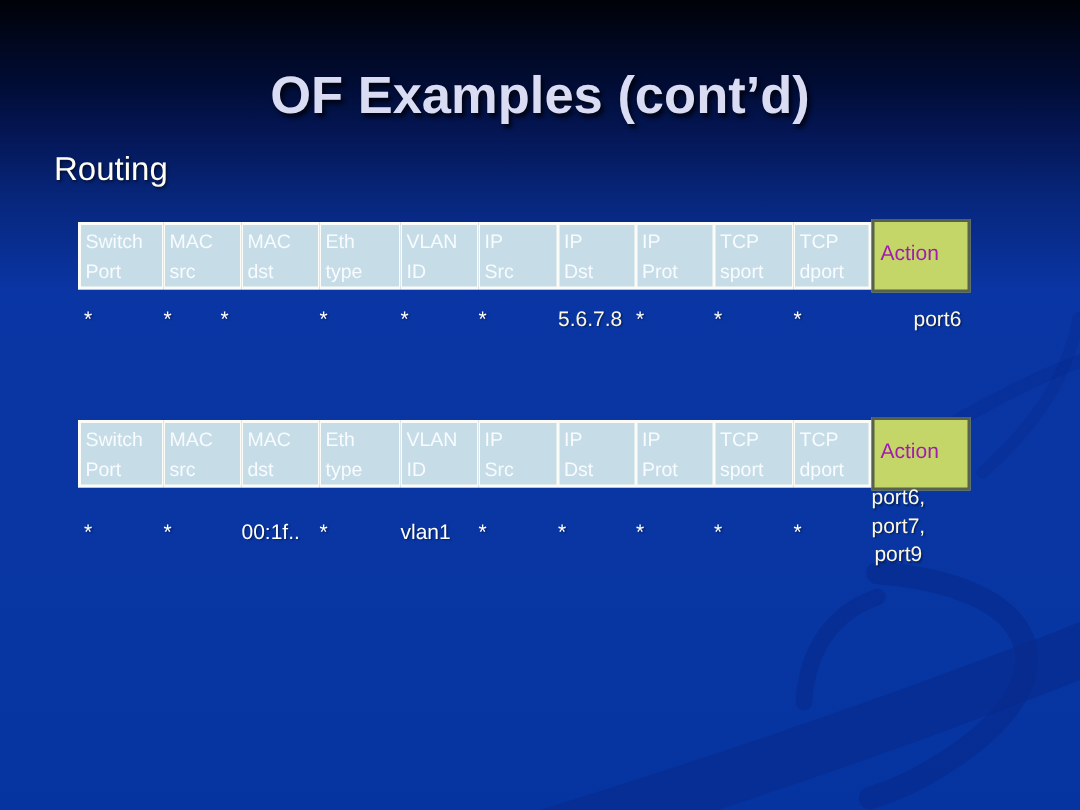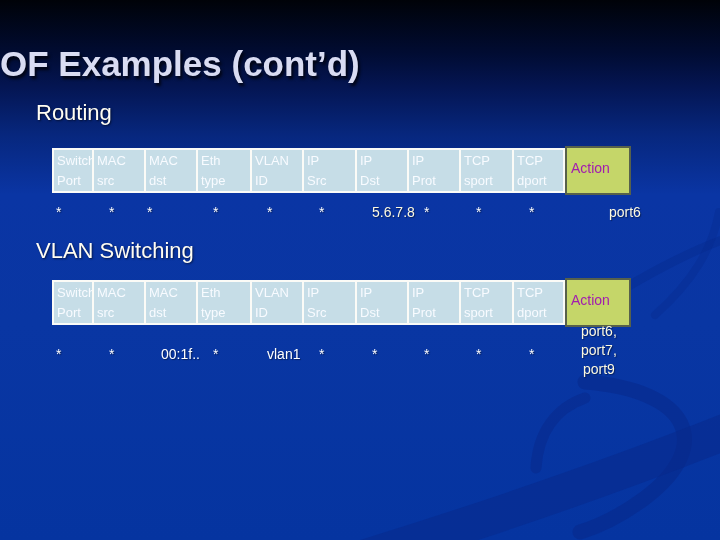--- a/index.html
+++ b/index.html
@@ -8,20 +8,21 @@
     width:720px;height:540px;
     overflow:hidden;
     font-family:"Liberation Sans", sans-serif;
     background:linear-gradient(180deg,
       #000208 0%, #010c33 10%, #041552 16%,
       #07277e 25%, #0a35a4 36%, #0936a3 60%, #0534a0 100%);
   }
   .swoosh{position:absolute;left:0;top:0;width:720px;height:540px;}
   .title{
     position:absolute;top:44px;left:0;right:0;
+    text-align:center;
     font-size:35px;font-weight:bold;letter-spacing:0px;
     color:#d9dcf2;
     text-shadow:2px 3px 3px rgba(0,0,5,0.75);
   }
   .section-label{
     position:absolute;left:36px;
     font-size:22px;color:#fffdf2;
     text-shadow:1px 1px 2px rgba(0,0,0,0.55);
   }
   .routing-label{top:100px;}
@@ -37,21 +38,21 @@
     border:2px solid #fbfbf7;
     border-left-width:1px;border-right-width:1px;
     color:#f8fbff;
     font-size:13px;line-height:1.5;
     padding:1px 0 0 3px;
     white-space:pre-line;
     overflow:hidden;
   }
   .hcell:first-child{border-left-width:2px;}
   .hcell:nth-child(10){border-right-width:2px;}
-  .hrow > :nth-child(1){width:41px;}
+  .hrow > :nth-child(1){width:57px;}
   .hrow > :nth-child(2){width:52px;}
   .hrow > :nth-child(3){width:52px;}
   .hrow > :nth-child(4){width:54px;}
   .hrow > :nth-child(5){width:52px;}
   .hrow > :nth-child(6){width:53px;}
   .hrow > :nth-child(7){width:52px;}
   .hrow > :nth-child(8){width:52px;}
   .hrow > :nth-child(9){width:53px;}
   .hrow > :nth-child(10){width:52px;}
   .acell{
@@ -146,21 +147,20 @@
     <div class="dcell">*</div>
     <div class="dcell">*</div>
     <div class="dcell">*</div>
     <div class="dcell warm">5.6.7.8</div>
     <div class="dcell">*</div>
     <div class="dcell">*</div>
     <div class="dcell">*</div>
     <div class="dcell warm">port6</div>
   </div>
 
-  <div class="section-label vlan-label">VLAN Switching</div>
 
   <div class="hrow" style="top:280px">
     <div class="hcell">Switch
 Port</div>
     <div class="hcell">MAC
 src</div>
     <div class="hcell">MAC
 dst</div>
     <div class="hcell">Eth
 type</div>

